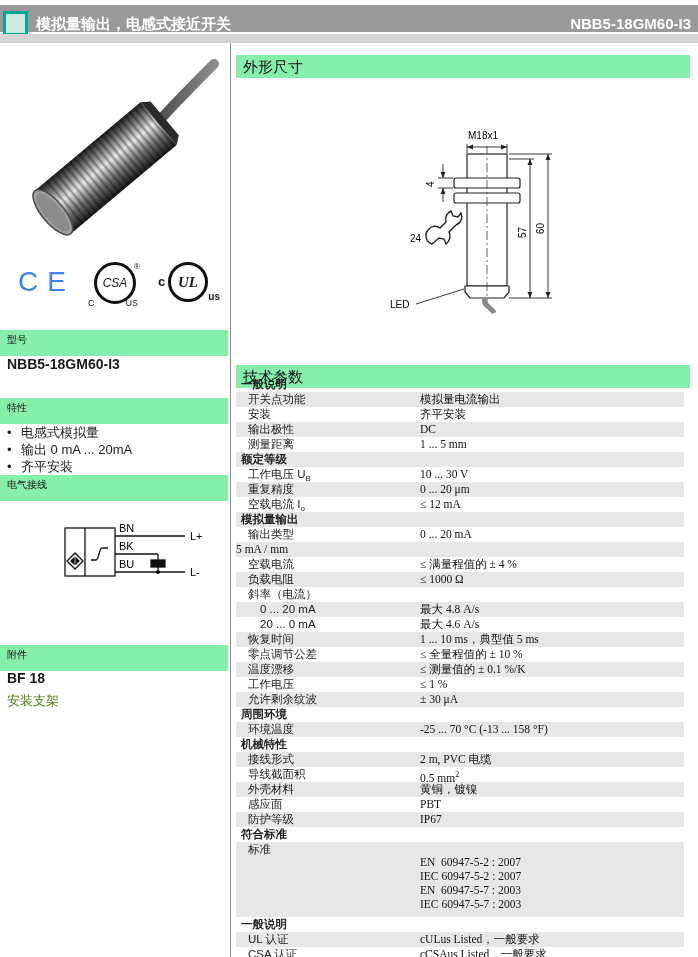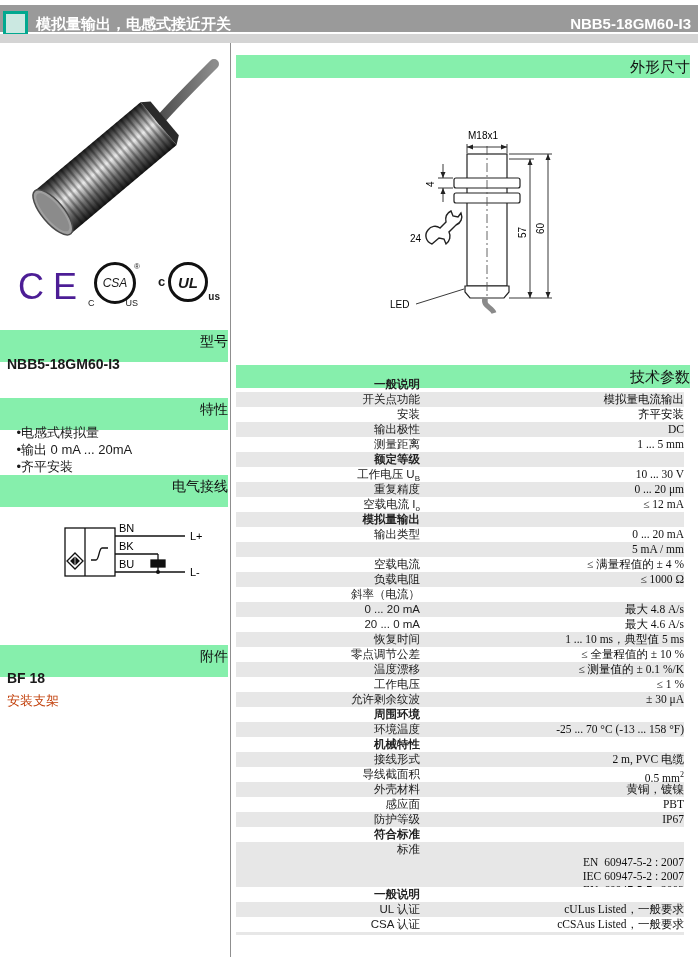--- a/index.html
+++ b/index.html
@@ -1,66 +1,66 @@
 <!DOCTYPE html>
 <html><head>
 <meta charset="utf-8">
 <style>
   html,body{margin:0;padding:0;background:#fff;}
   body{font-family:"Liberation Sans","DejaVu Sans",sans-serif;color:#1a1a1a;}
-  #page{position:relative;width:698px;height:957px;background:#fff;overflow:hidden;text-align:right;}
+  #page{position:relative;width:698px;height:957px;background:#fff;overflow:hidden;}
 
   
   .hdr{position:absolute;top:5px;left:0;width:698px;height:27px;background:#9a9a9a;}
   .hdr-icon{position:absolute;top:6px;left:3px;width:25px;height:25px;box-sizing:border-box;
             background:#cbe8e1;border:3px solid #00a88f;}
   .hdr-title{position:absolute;left:36px;top:5px;line-height:27px;font-size:15px;font-weight:bold;color:#fff;}
   .hdr-model{position:absolute;right:7px;top:5px;line-height:27px;font-size:15px;font-weight:bold;color:#fff;}
   .substrip{position:absolute;top:34px;left:0;width:698px;height:9px;background:#d4d4d4;}
 
   .vdivider{position:absolute;left:230px;top:43px;width:1px;height:914px;background:#8f8f8f;}
 
   
   .bar{position:absolute;background:#86efac;color:#111;font-weight:normal;box-sizing:border-box;}
-  .bar-left{left:0;width:228px;height:32px;font-size:14px;padding:3px 0 0 7px;}
+  .bar-left{left:0;width:228px;height:26px;font-size:10px;padding:3px 0 0 7px;}
   .bar-right{left:236px;width:454px;height:23px;font-size:15px;padding:3px 0 0 7px;}
 
   
   .model-value{position:absolute;left:7px;top:356px;font-size:14px;font-weight:bold;}
   .features{position:absolute;left:7px;top:424px;width:220px;font-size:13px;}
   .feature-item{display:flex;line-height:17px;}
   .feature-item .dot{width:14px;}
   .acc-model{position:absolute;left:7px;top:670px;font-size:14px;font-weight:bold;}
-  .acc-desc{position:absolute;left:7px;top:692px;font-size:13px;color:#c2410c;}
+  .acc-desc{position:absolute;left:7px;top:692px;font-size:13px;color:#4d7c0f;}
 
   
   .logos{position:absolute;left:10px;top:260px;width:212px;height:48px;}
-  .ce{position:absolute;left:8px;top:6px;font-size:36px;letter-spacing:9px;font-weight:500;color:#4c1d95;}
+  .ce{position:absolute;left:8px;top:6px;font-size:28px;letter-spacing:9px;font-weight:500;color:#3b82f6;}
   .csa{position:absolute;left:78px;top:0;width:54px;height:48px;}
   .csa .circ{position:absolute;left:6px;top:2px;width:36px;height:36px;border:3px solid #111;border-radius:50%;
              display:flex;align-items:center;justify-content:center;font-weight:normal;font-style:italic;font-size:12px;}
   .csa .reg{position:absolute;right:2px;top:2px;font-size:8px;}
   .csa .bl{position:absolute;left:0px;bottom:0px;font-size:9px;}
   .csa .br{position:absolute;right:4px;bottom:0px;font-size:9px;}
   .ul{position:absolute;left:148px;top:2px;width:62px;height:44px;}
   .ul .c{position:absolute;left:0;top:12px;font-size:13px;font-weight:bold;}
   .ul .circ{position:absolute;left:10px;top:0;width:34px;height:34px;border:3px solid #111;border-radius:50%;
-            display:flex;align-items:center;justify-content:center;font-weight:bold;font-style:italic;font-size:15px;}
+            display:flex;align-items:center;justify-content:center;font-weight:bold;font-style:italic;font-size:15px;font-family:Liberation Serif, serif;}
   .ul .us{position:absolute;right:0;bottom:4px;font-size:10px;font-weight:bold;}
 
   
   .table{position:absolute;left:236px;top:365px;width:448px;font-size:11.5px;margin-top:12px;}
   .trow{display:flex;height:15px;line-height:15px;overflow:hidden;}
   .trow.shaded{background:#e7e7e7;}
   .trow.section{font-weight:bold;}
   .tlabel{width:184px;box-sizing:border-box;padding-left:12px;color:#222;flex:none;}
   .tlabel.sec{padding-left:5px;}
   .tlabel.ind2{padding-left:24px;}
   .tvalue{flex:1;color:#111;font-family:Liberation Serif, serif;}
-  .trow.multi{height:45px;}
+  .trow.multi{height:75px;}
   .trow.multi .tvalue{white-space:pre-wrap;line-height:14px;padding-top:13px;}
   .table-cut{height:3px;background:#e7e7e7;}
   sub{font-size:8px;} sup{font-size:8px;}
 
   svg text{font-family:"Liberation Sans","DejaVu Sans",sans-serif;}
   .photo{position:absolute;left:8px;top:58px;}
   .wiring{position:absolute;left:40px;top:513px;}
   .dims{position:absolute;left:372px;top:126px;}
 </style>
 </head>

